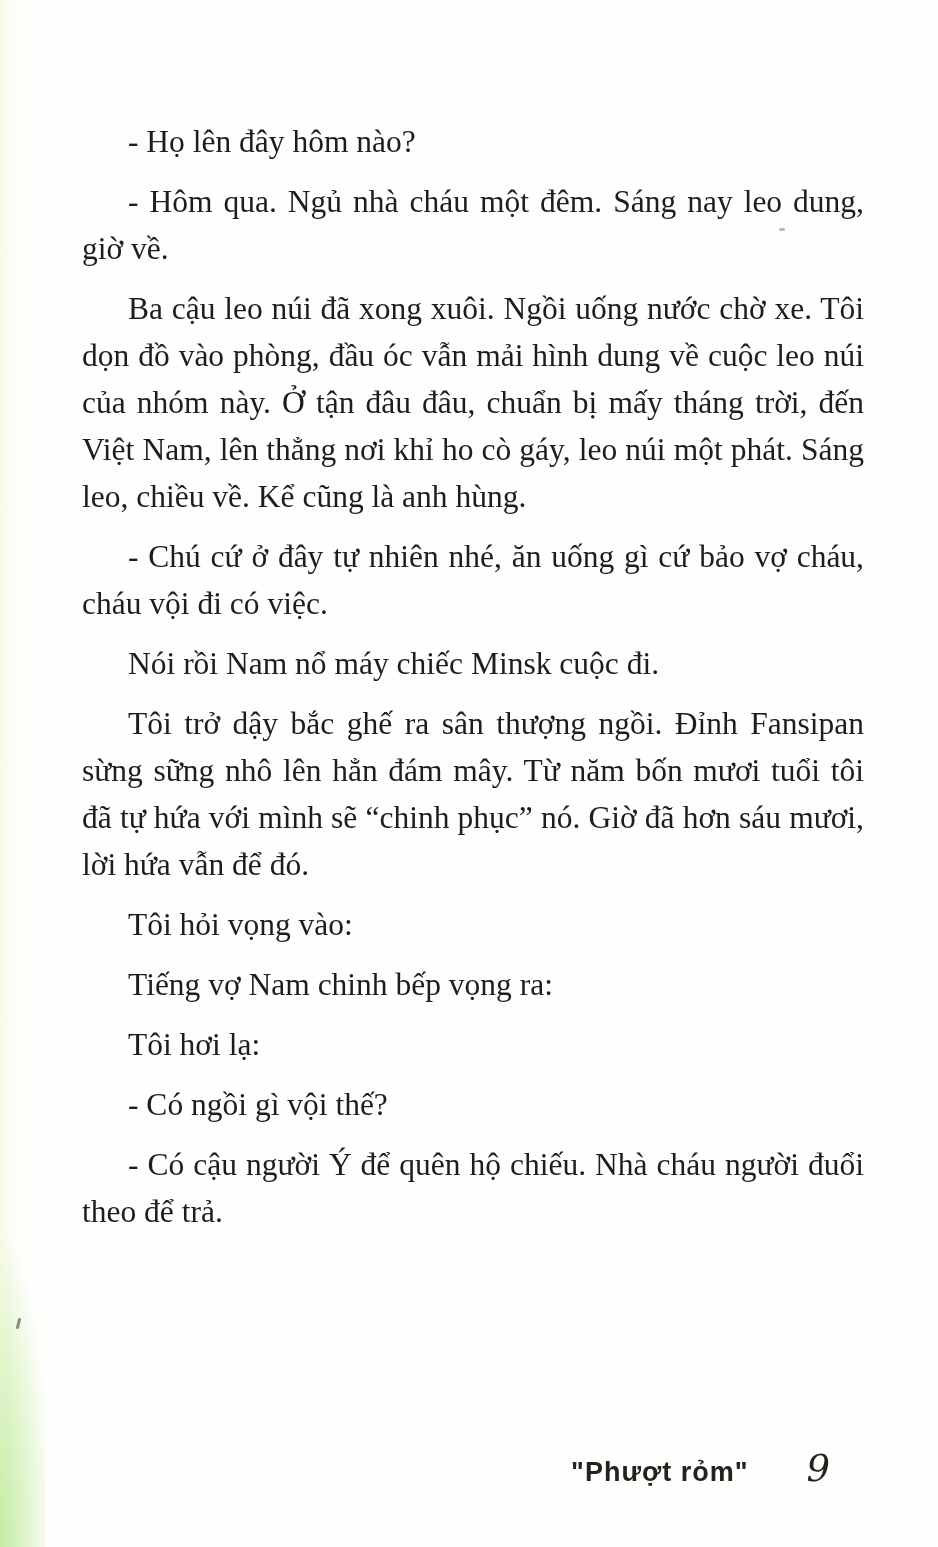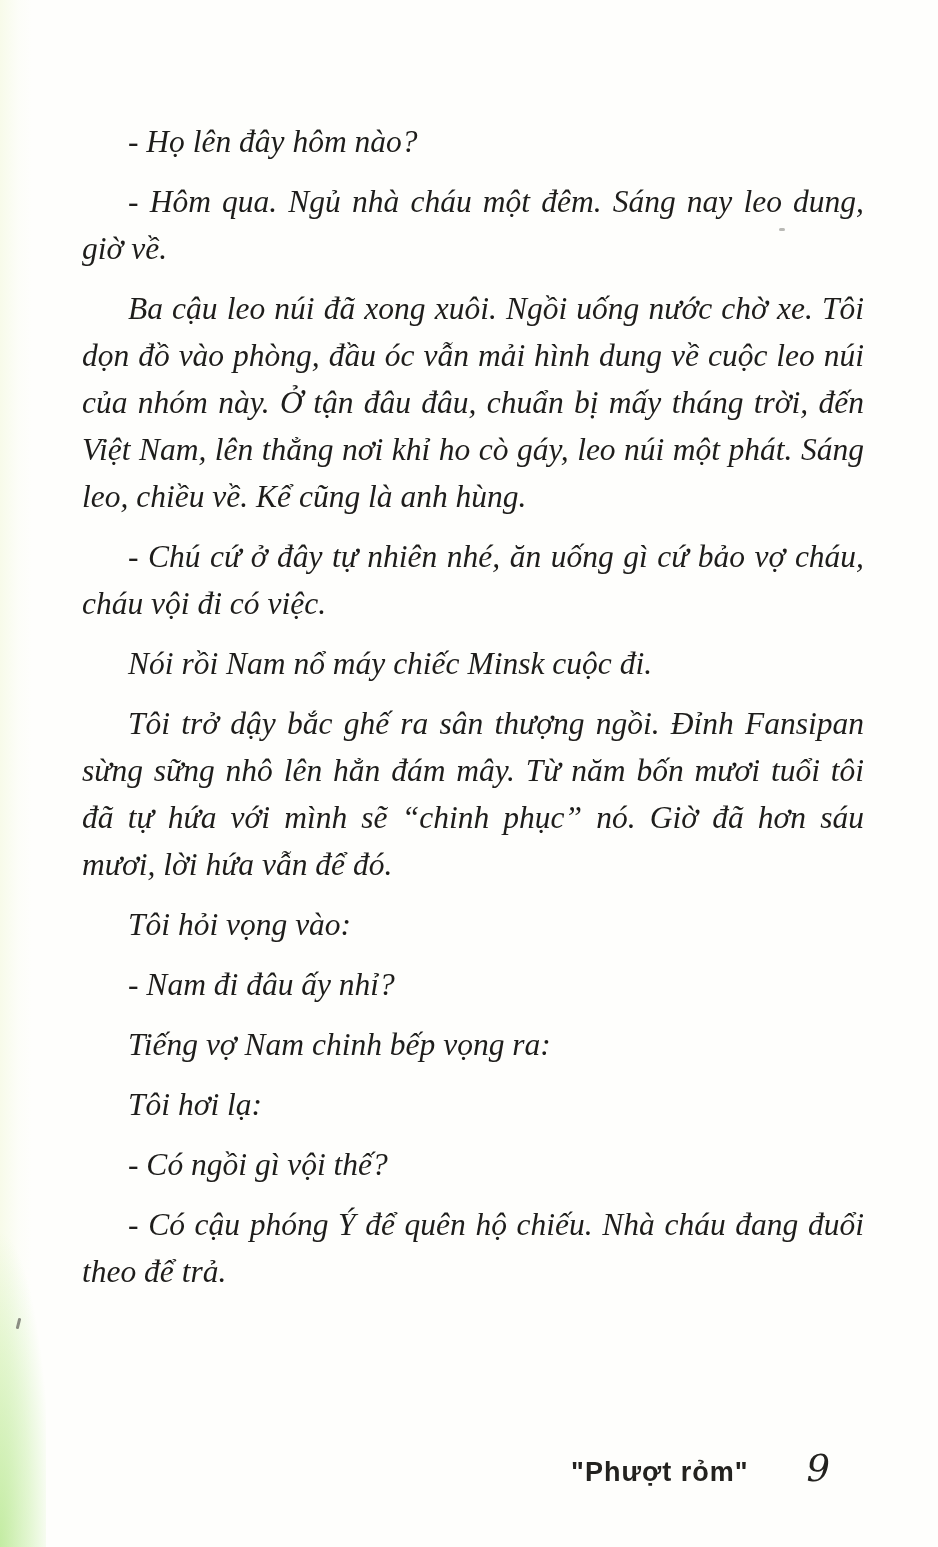--- a/index.html
+++ b/index.html
@@ -29,21 +29,20 @@
   }
   .text-block {
     position: absolute;
     left: 82px;
     top: 118px;
     width: 782px;
     color: #1e1d1b;
     font-size: 31.5px;
     line-height: 47px;
     text-align: justify;
-    font-style: italic;
   }
   .text-block p {
     margin: 0 0 13px 0;
     text-indent: 46px;
   }
   .scan-speck-1 {
     position: absolute;
     left: 779px;
     top: 228px;
     width: 6px;
@@ -92,25 +91,24 @@
 <div class="edge-tint"></div>
 
 <main class="text-block">
   <p>- Họ lên đây hôm nào?</p>
   <p>- Hôm qua. Ngủ nhà cháu một đêm. Sáng nay leo dung, giờ về.</p>
   <p>Ba cậu leo núi đã xong xuôi. Ngồi uống nước chờ xe. Tôi dọn đồ vào phòng, đầu óc vẫn mải hình dung về cuộc leo núi của nhóm này. Ở tận đâu đâu, chuẩn bị mấy tháng trời, đến Việt Nam, lên thẳng nơi khỉ ho cò gáy, leo núi một phát. Sáng leo, chiều về. Kể cũng là anh hùng.</p>
   <p>- Chú cứ ở đây tự nhiên nhé, ăn uống gì cứ bảo vợ cháu, cháu vội đi có việc.</p>
   <p>Nói rồi Nam nổ máy chiếc Minsk cuộc đi.</p>
   <p>Tôi trở dậy bắc ghế ra sân thượng ngồi. Đỉnh Fansipan sừng sững nhô lên hẳn đám mây. Từ năm bốn mươi tuổi tôi đã tự hứa với mình sẽ “chinh phục” nó. Giờ đã hơn sáu mươi, lời hứa vẫn để đó.</p>
   <p>Tôi hỏi vọng vào:</p>
-  <p>- Nam đi đâu ấy nhỉ?</p>
   <p>Tiếng vợ Nam chinh bếp vọng ra:</p>
   <p>Tôi hơi lạ:</p>
   <p>- Có ngồi gì vội thế?</p>
-  <p>- Có cậu phóng Ý để quên hộ chiếu. Nhà cháu đang đuổi theo để trả.</p>
+  <p>- Có cậu người Ý để quên hộ chiếu. Nhà cháu người đuổi theo để trả.</p>
 </main>
 
 <div class="scan-speck-1"></div>
 <div class="scan-speck-2"></div>
 
 <footer class="footer">
   <span class="running-title">"Phượt rỏm"</span>
   <span class="page-number">9</span>
 </footer>
 

